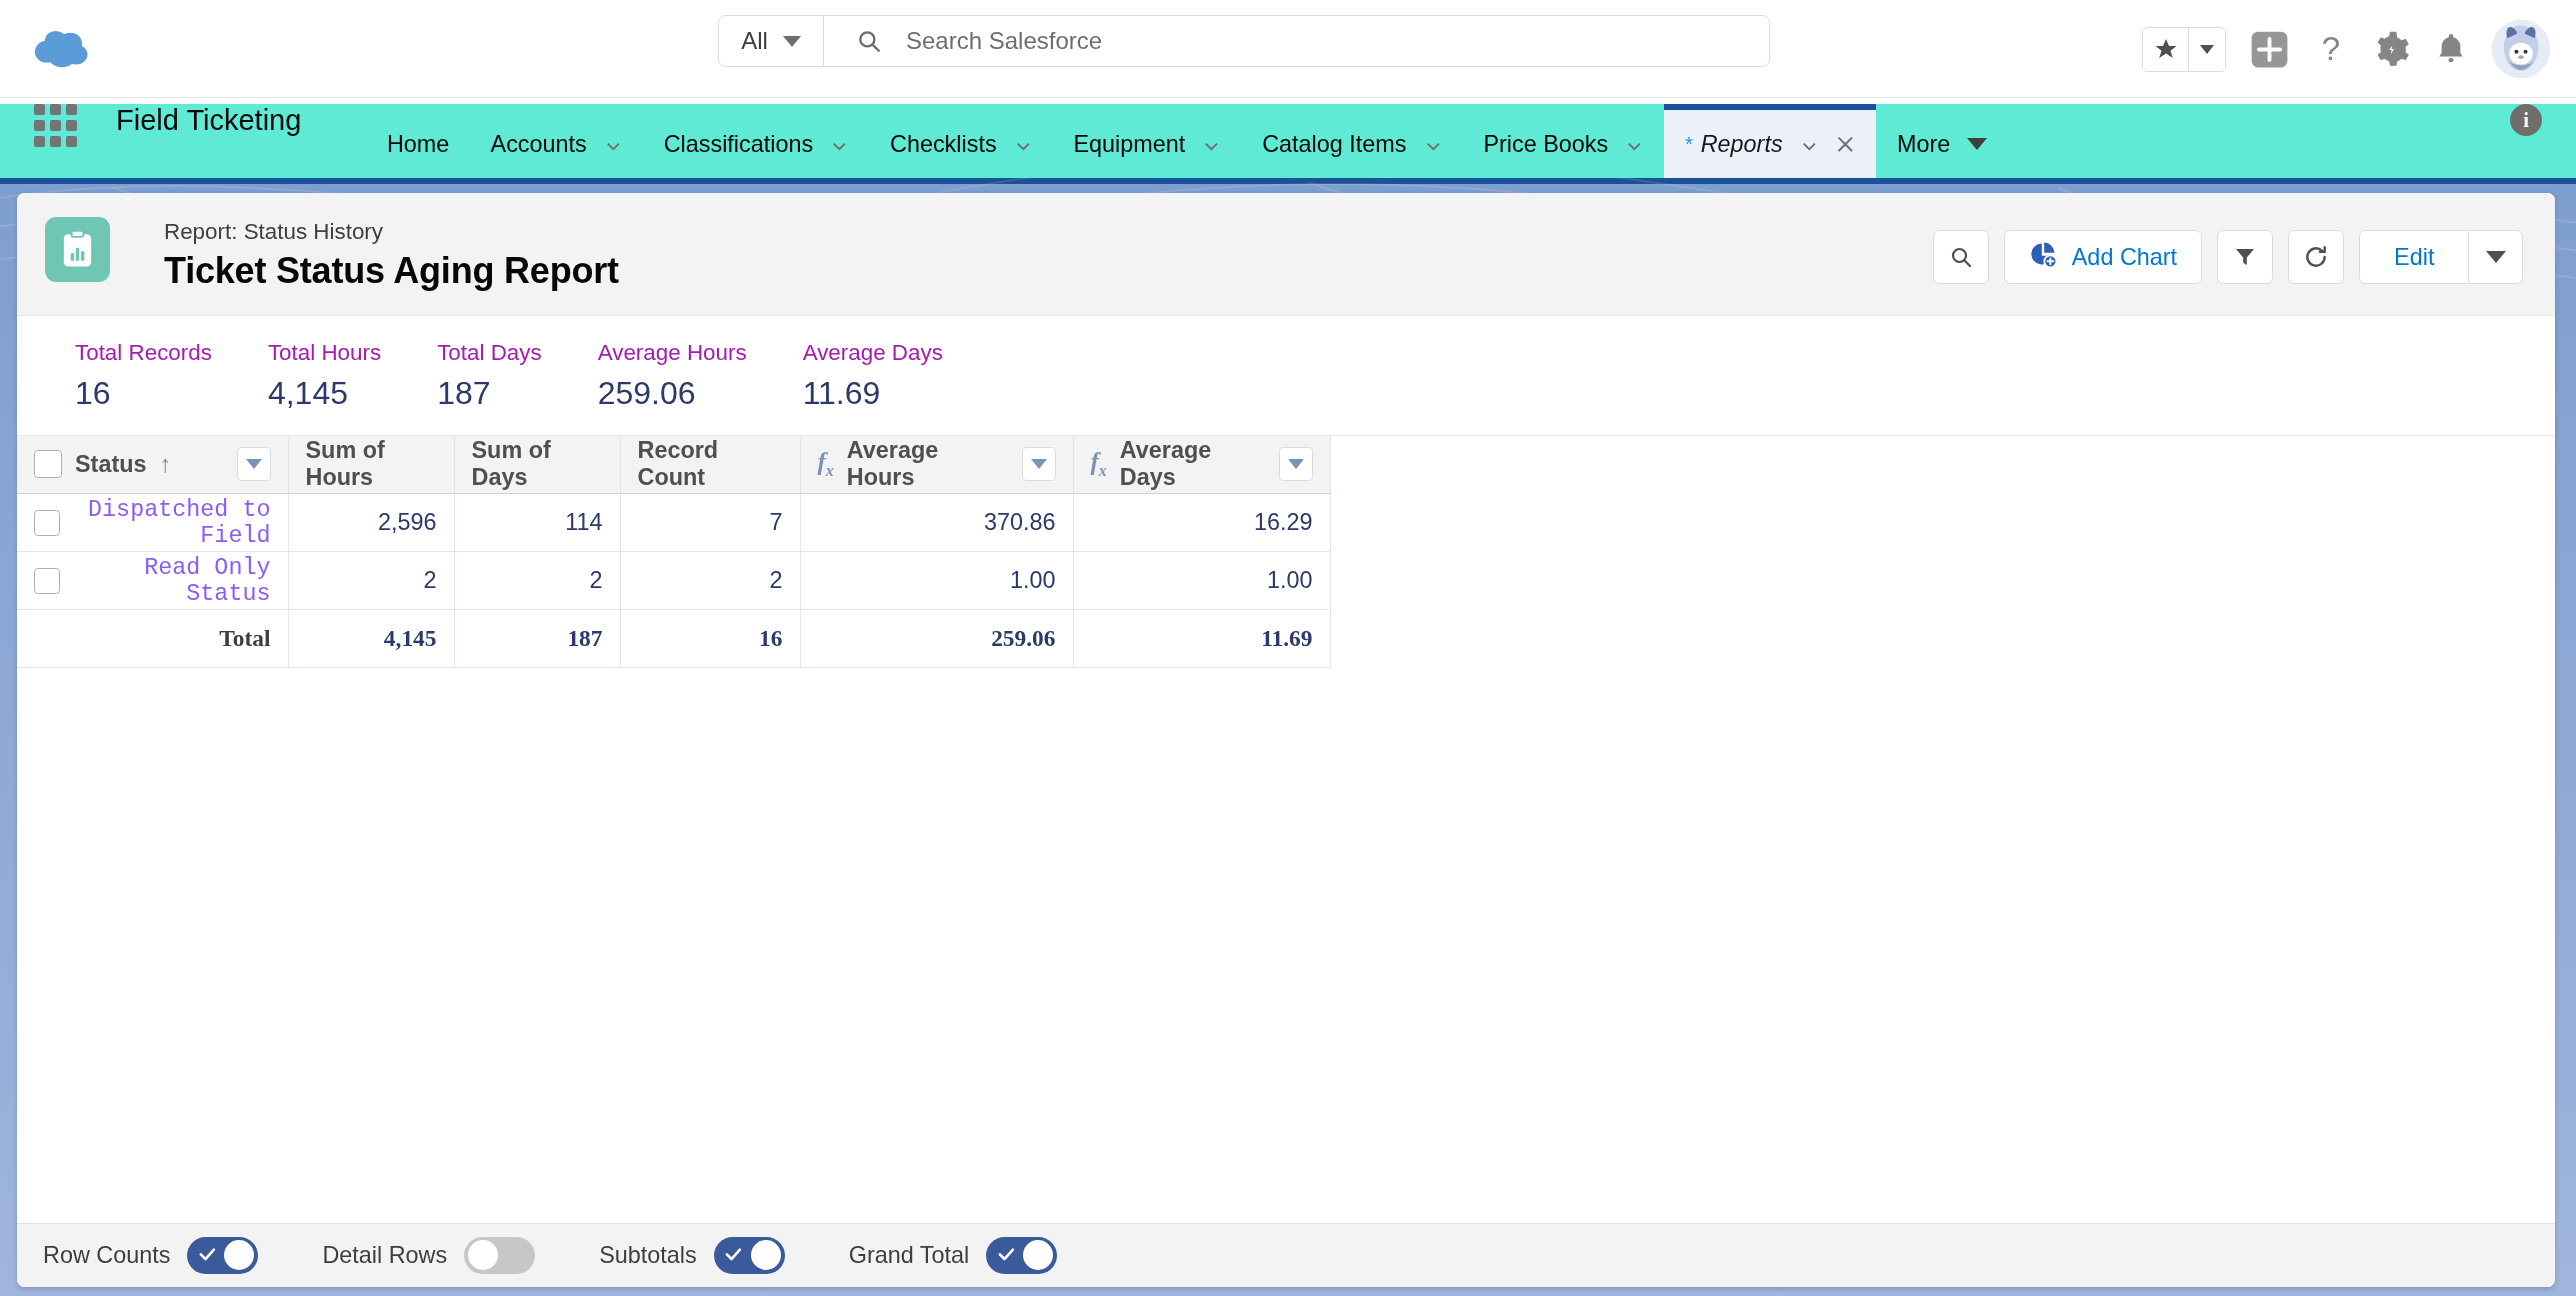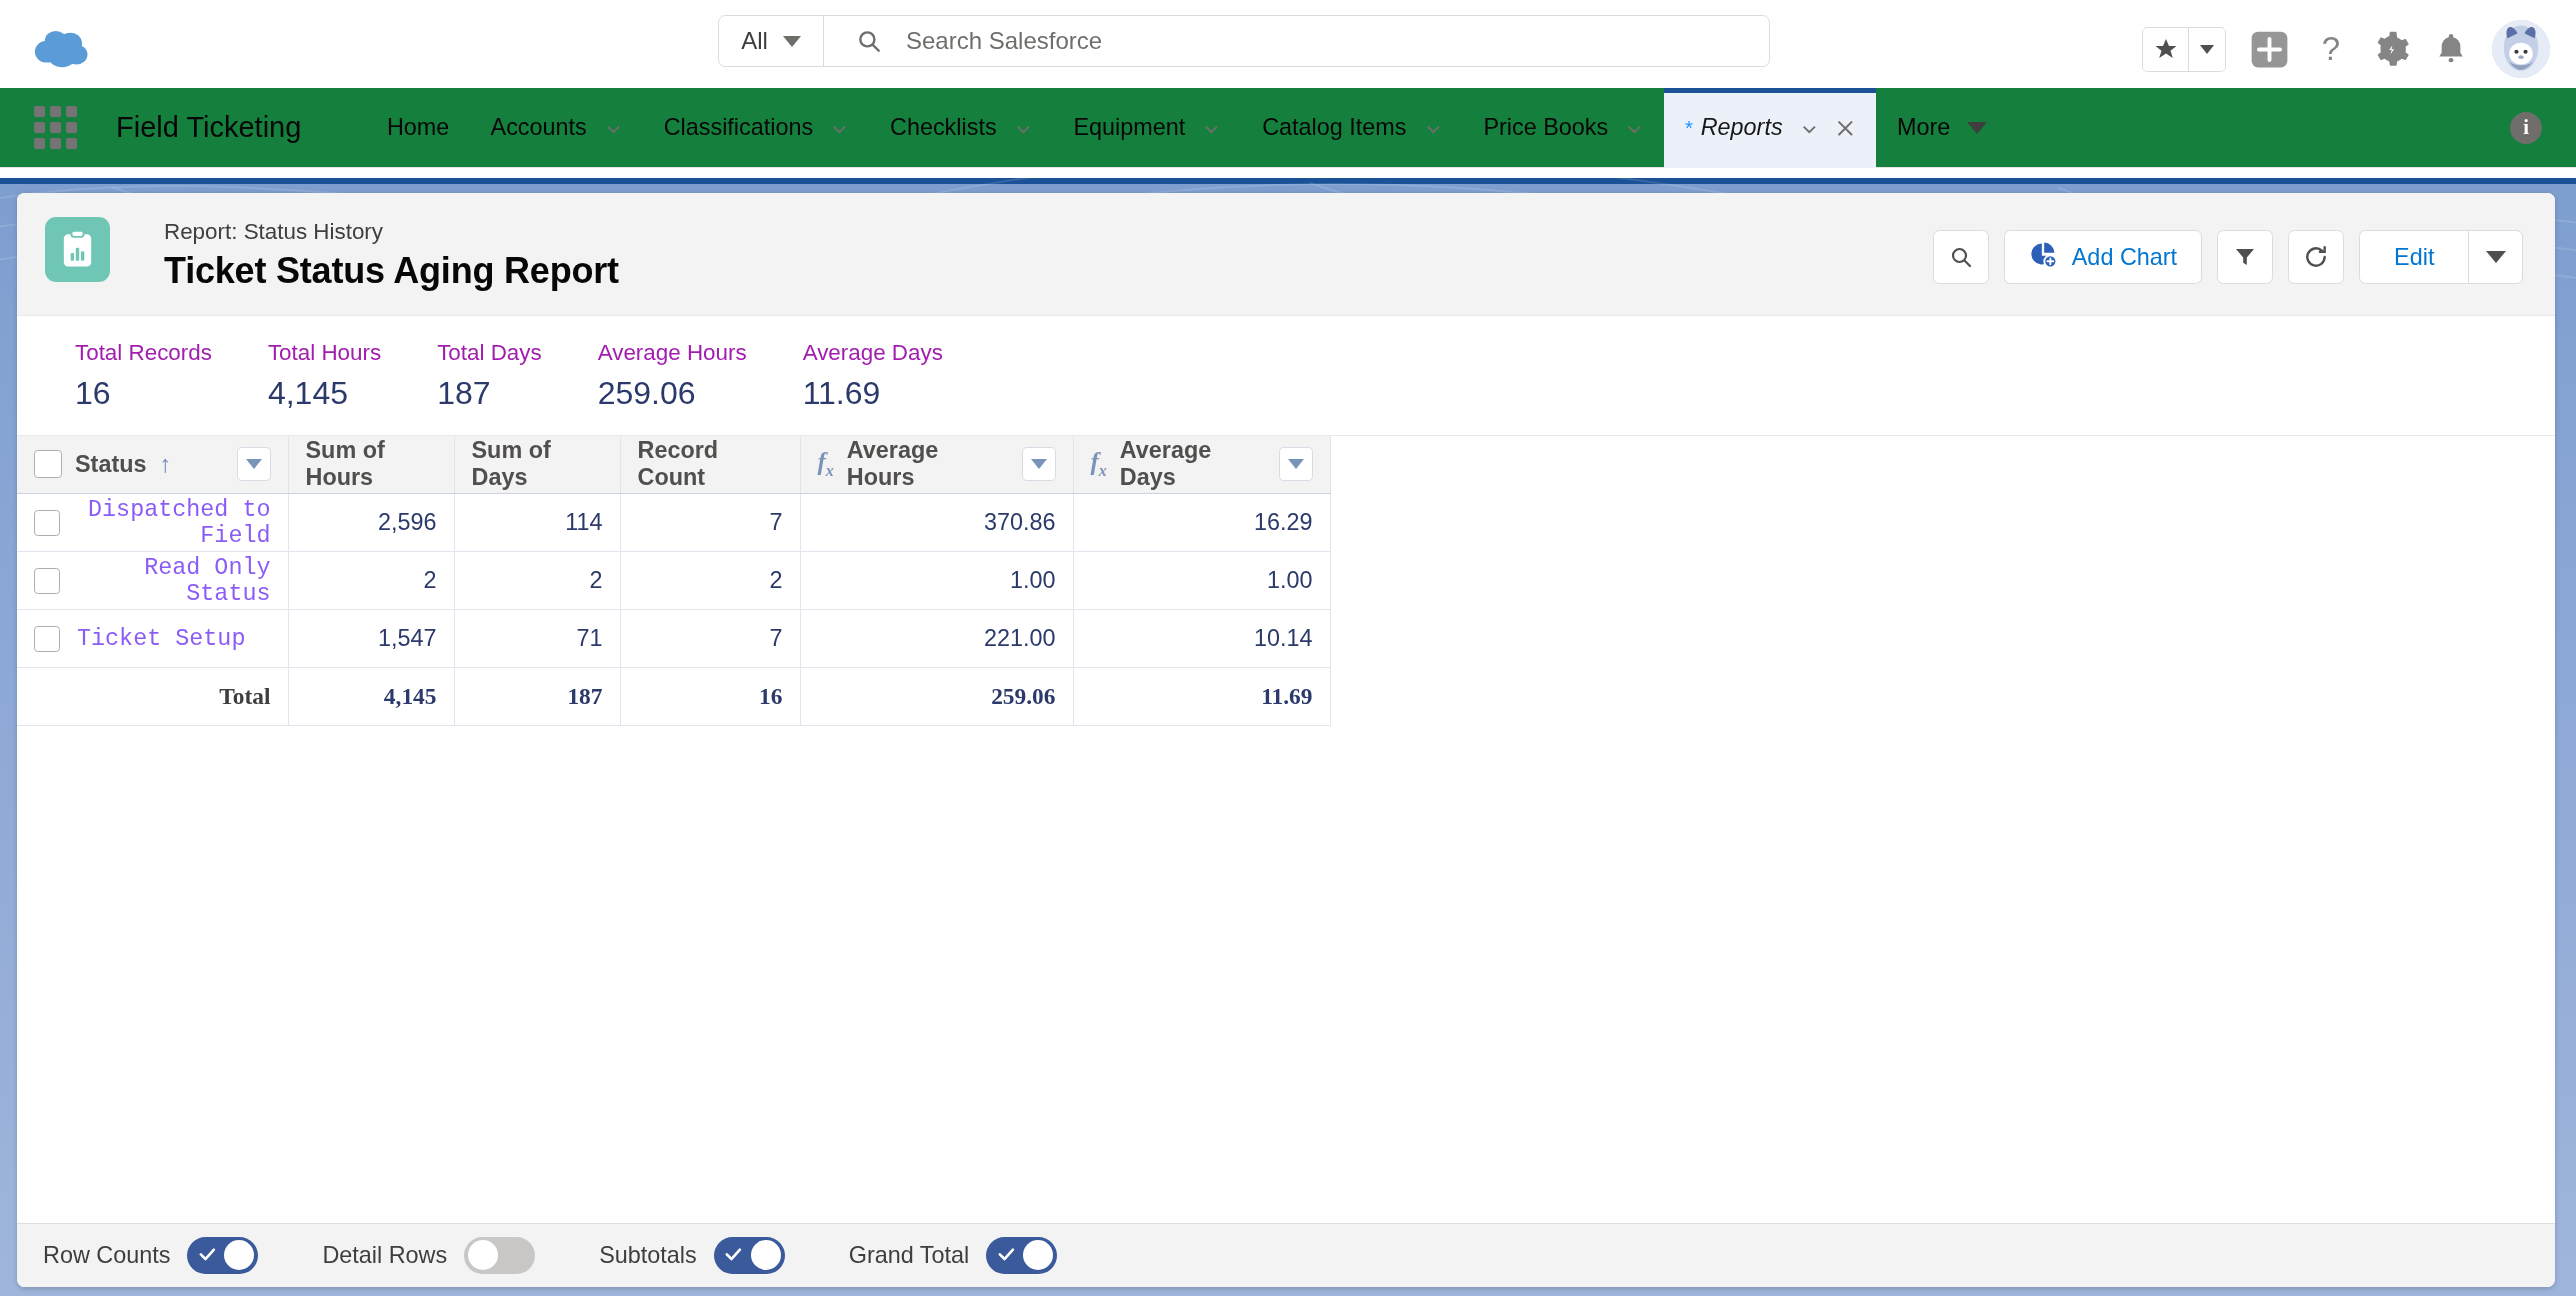--- a/index.html
+++ b/index.html
@@ -45,22 +45,22 @@
   .fav-drop { width: 37px; display: flex; align-items: center; justify-content: center; border-left: 0.9px solid #dddbda; cursor: pointer; background:#fff;}
   .fav-drop i { width:0;height:0;border-left:7.5px solid transparent;border-right:7.5px solid transparent;border-top:9.4px solid #514f4d; }
   .gh-icon { display: flex; align-items: center; justify-content: center; cursor: pointer; }
   .avatar {
     width: 58px; height: 58px; border-radius: 50%; overflow: hidden;
     background: #d8e0ef; display: block; cursor: pointer;
   }
 
   
   .app-nav {
-    position: absolute; top: 88px; left: 0; right: 0; height: 80px;
-    background: #15803d; display: flex; align-items: center;
+    position: absolute; top: 104px; left: 0; right: 0; height: 80px;
+    background: #5eead4; display: flex; align-items: flex-start;
     border-bottom: 0.9px solid #e5e5e5;
   }
   .waffle { margin-left: 34px; width: 43px; height: 43px; display: grid;
     grid-template-columns: repeat(3, 1fr); grid-template-rows: repeat(3, 1fr);
     gap: 5.6px; cursor: pointer; }
   .waffle span { background: #747474; border-radius: 1.9px; display:block; }
   .app-name { margin-left: 39px; font-size: 29px; color: #080707; font-weight: 400; white-space: nowrap; }
   .nav-items { display: flex; align-items: stretch; margin-left: 65px; height: 80px; }
   .nav-item {
     display: flex; align-items: center; gap: 17px; padding: 0 20.6px;
@@ -568,33 +568,20 @@
                   <span class="row-check"></span>
                   <span class="status-link">Read Only Status</span>
                 </div>
               </td>
               <td>2</td>
               <td>2</td>
               <td>2</td>
               <td>1.00</td>
               <td>1.00</td>
             </tr>
-            <tr>
-              <td class="status-cell">
-                <div class="status-inner">
-                  <span class="row-check"></span>
-                  <span class="status-link">Ticket Setup</span>
-                </div>
-              </td>
-              <td>1,547</td>
-              <td>71</td>
-              <td>7</td>
-              <td>221.00</td>
-              <td>10.14</td>
-            </tr>
             <tr class="total-row">
               <td class="status-cell">Total</td>
               <td>4,145</td>
               <td>187</td>
               <td>16</td>
               <td>259.06</td>
               <td>11.69</td>
             </tr>
           </tbody>
         </table>

